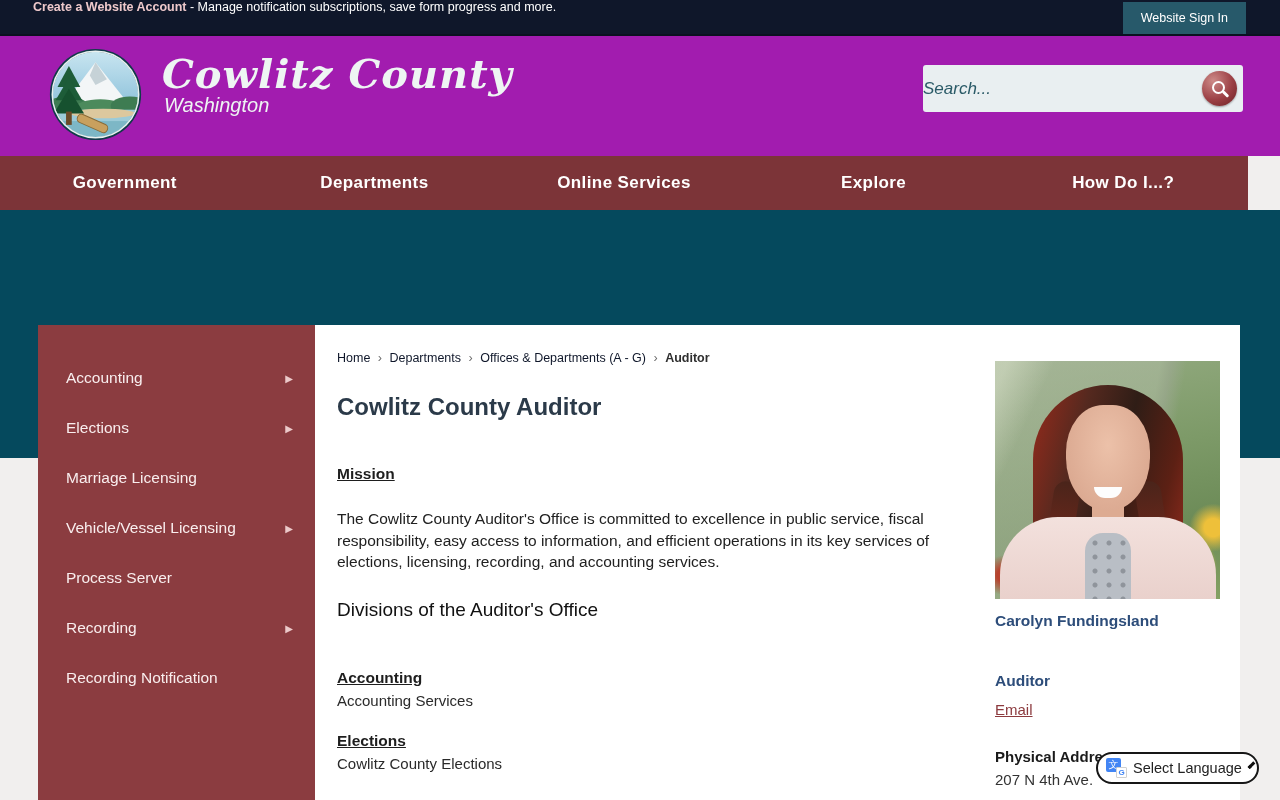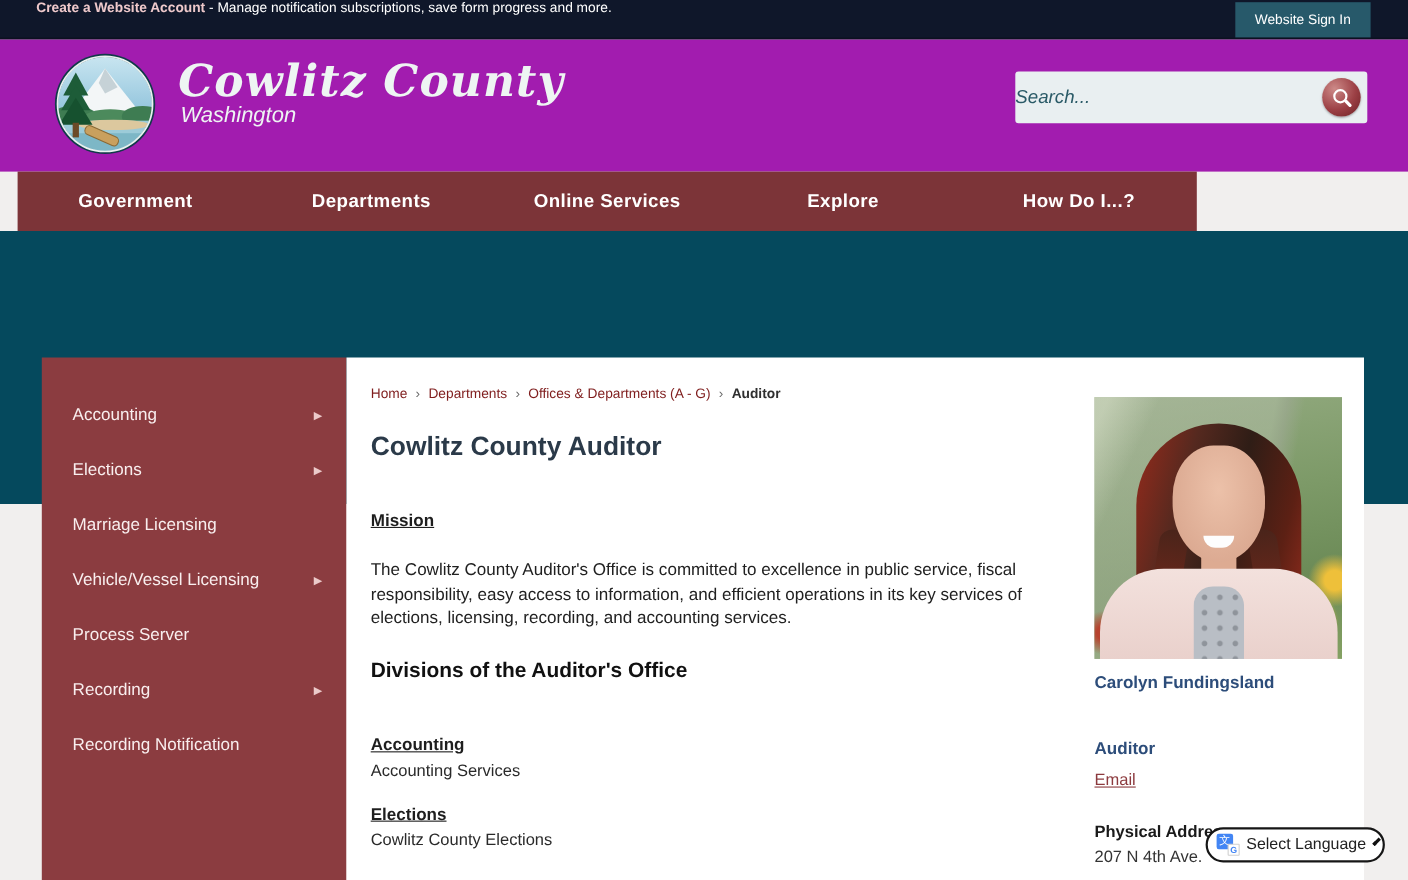--- a/index.html
+++ b/index.html
@@ -33,53 +33,53 @@
   .search-btn { width:35px; height:35px; margin-right:6px; border:none; border-radius:50%;
     background:radial-gradient(circle at 32% 28%, #cd8a88, #9c4045 55%, #6f2327 95%);
     display:flex; align-items:center; justify-content:center; cursor:pointer;
     box-shadow:0 1px 2px rgba(0,0,0,.35); }
   .mag { position:relative; width:13px; height:13px; border:2.5px solid #fff;
     border-radius:50%; margin:-3px 0 0 -3px; }
   .mag::after { content:''; position:absolute; width:3px; height:8px; background:#fff;
     border-radius:2px; right:-4px; bottom:-6px; transform:rotate(-45deg); }
 
   
-  .nav { position:absolute; left:16px; top:156px; width:1072px; height:54px;
-    background:#7c3438; display:flex;justify-content:flex-end; }
+  .nav { position:absolute; left:0; top:156px; width:1248px; height:54px;
+    background:#7c3438; display:flex; }
   .nav-item { flex:1; display:flex; align-items:center; justify-content:center;
     color:#ffffff; font-size:17px; font-weight:bold; letter-spacing:.4px; cursor:pointer; }
 
   
   .page-bg { position:absolute; left:0; top:210px; width:1280px; height:590px;
     background:linear-gradient(#05495d 0 248px, #f1efee 248px 100%); }
 
   
   .content { position:absolute; left:38px; top:325px; width:1202px; height:475px;
     display:flex; }
   .side-nav { width:277px; background:#8b3c40; padding-top:28px; flex-shrink:0; }
   .side-item { position:relative; height:50px; display:flex; align-items:center;
     padding-left:28px; color:#f9eeee; font-size:15.5px; cursor:pointer; }
   .side-arrow { position:absolute; right:22px; top:50%; transform:translateY(-50%);
     font-size:10px; color:#eccaca; }
 
   .panel { flex:1; background:#ffffff; display:flex; }
   .article { flex:1; padding:26px 0 0 22px; }
 
   .breadcrumb { font-size:12.5px; color:#555; }
-  .breadcrumb a { color:#7f1d1d; text-decoration:none; cursor:pointer;margin-top:21px; }
+  .breadcrumb a { color:#0f172a; text-decoration:none; cursor:pointer;margin-top:21px; }
   .breadcrumb .sep { color:#6b6b6b; margin:0 4px; }
   .breadcrumb .current { color:#2f2f2f; font-weight:bold; }
 
   .page-title { margin-top:28px; font-size:24px; font-weight:bold; color:#2b3a49; }
 
   .mission-heading { margin-top:44px; font-size:15.5px; font-weight:bold;
     color:#1e1e1e; text-decoration:underline; }
   .mission-text { margin-top:25px; width:618px; font-size:15.5px; line-height:21.5px;
     color:#212121; }
-  .divisions-heading { margin-top:26px; font-size:19px; font-weight:bold; color:#111; }
+  .divisions-heading { margin-top:26px; font-size:19px; font-weight:normal; color:#111; }
 
   .division { margin-top:0; }
   .division-name { font-size:15.5px; font-weight:bold; color:#1e1e1e;
     text-decoration:underline; cursor:pointer; display:inline-block; }
   .division-desc { margin-top:5px; font-size:15px; color:#2a2a2a; }
   .division.first { margin-top:48px; }
   .division.second { margin-top:23px; }
 
   
   .aside { width:245px; flex-shrink:0; padding-top:27px; }

